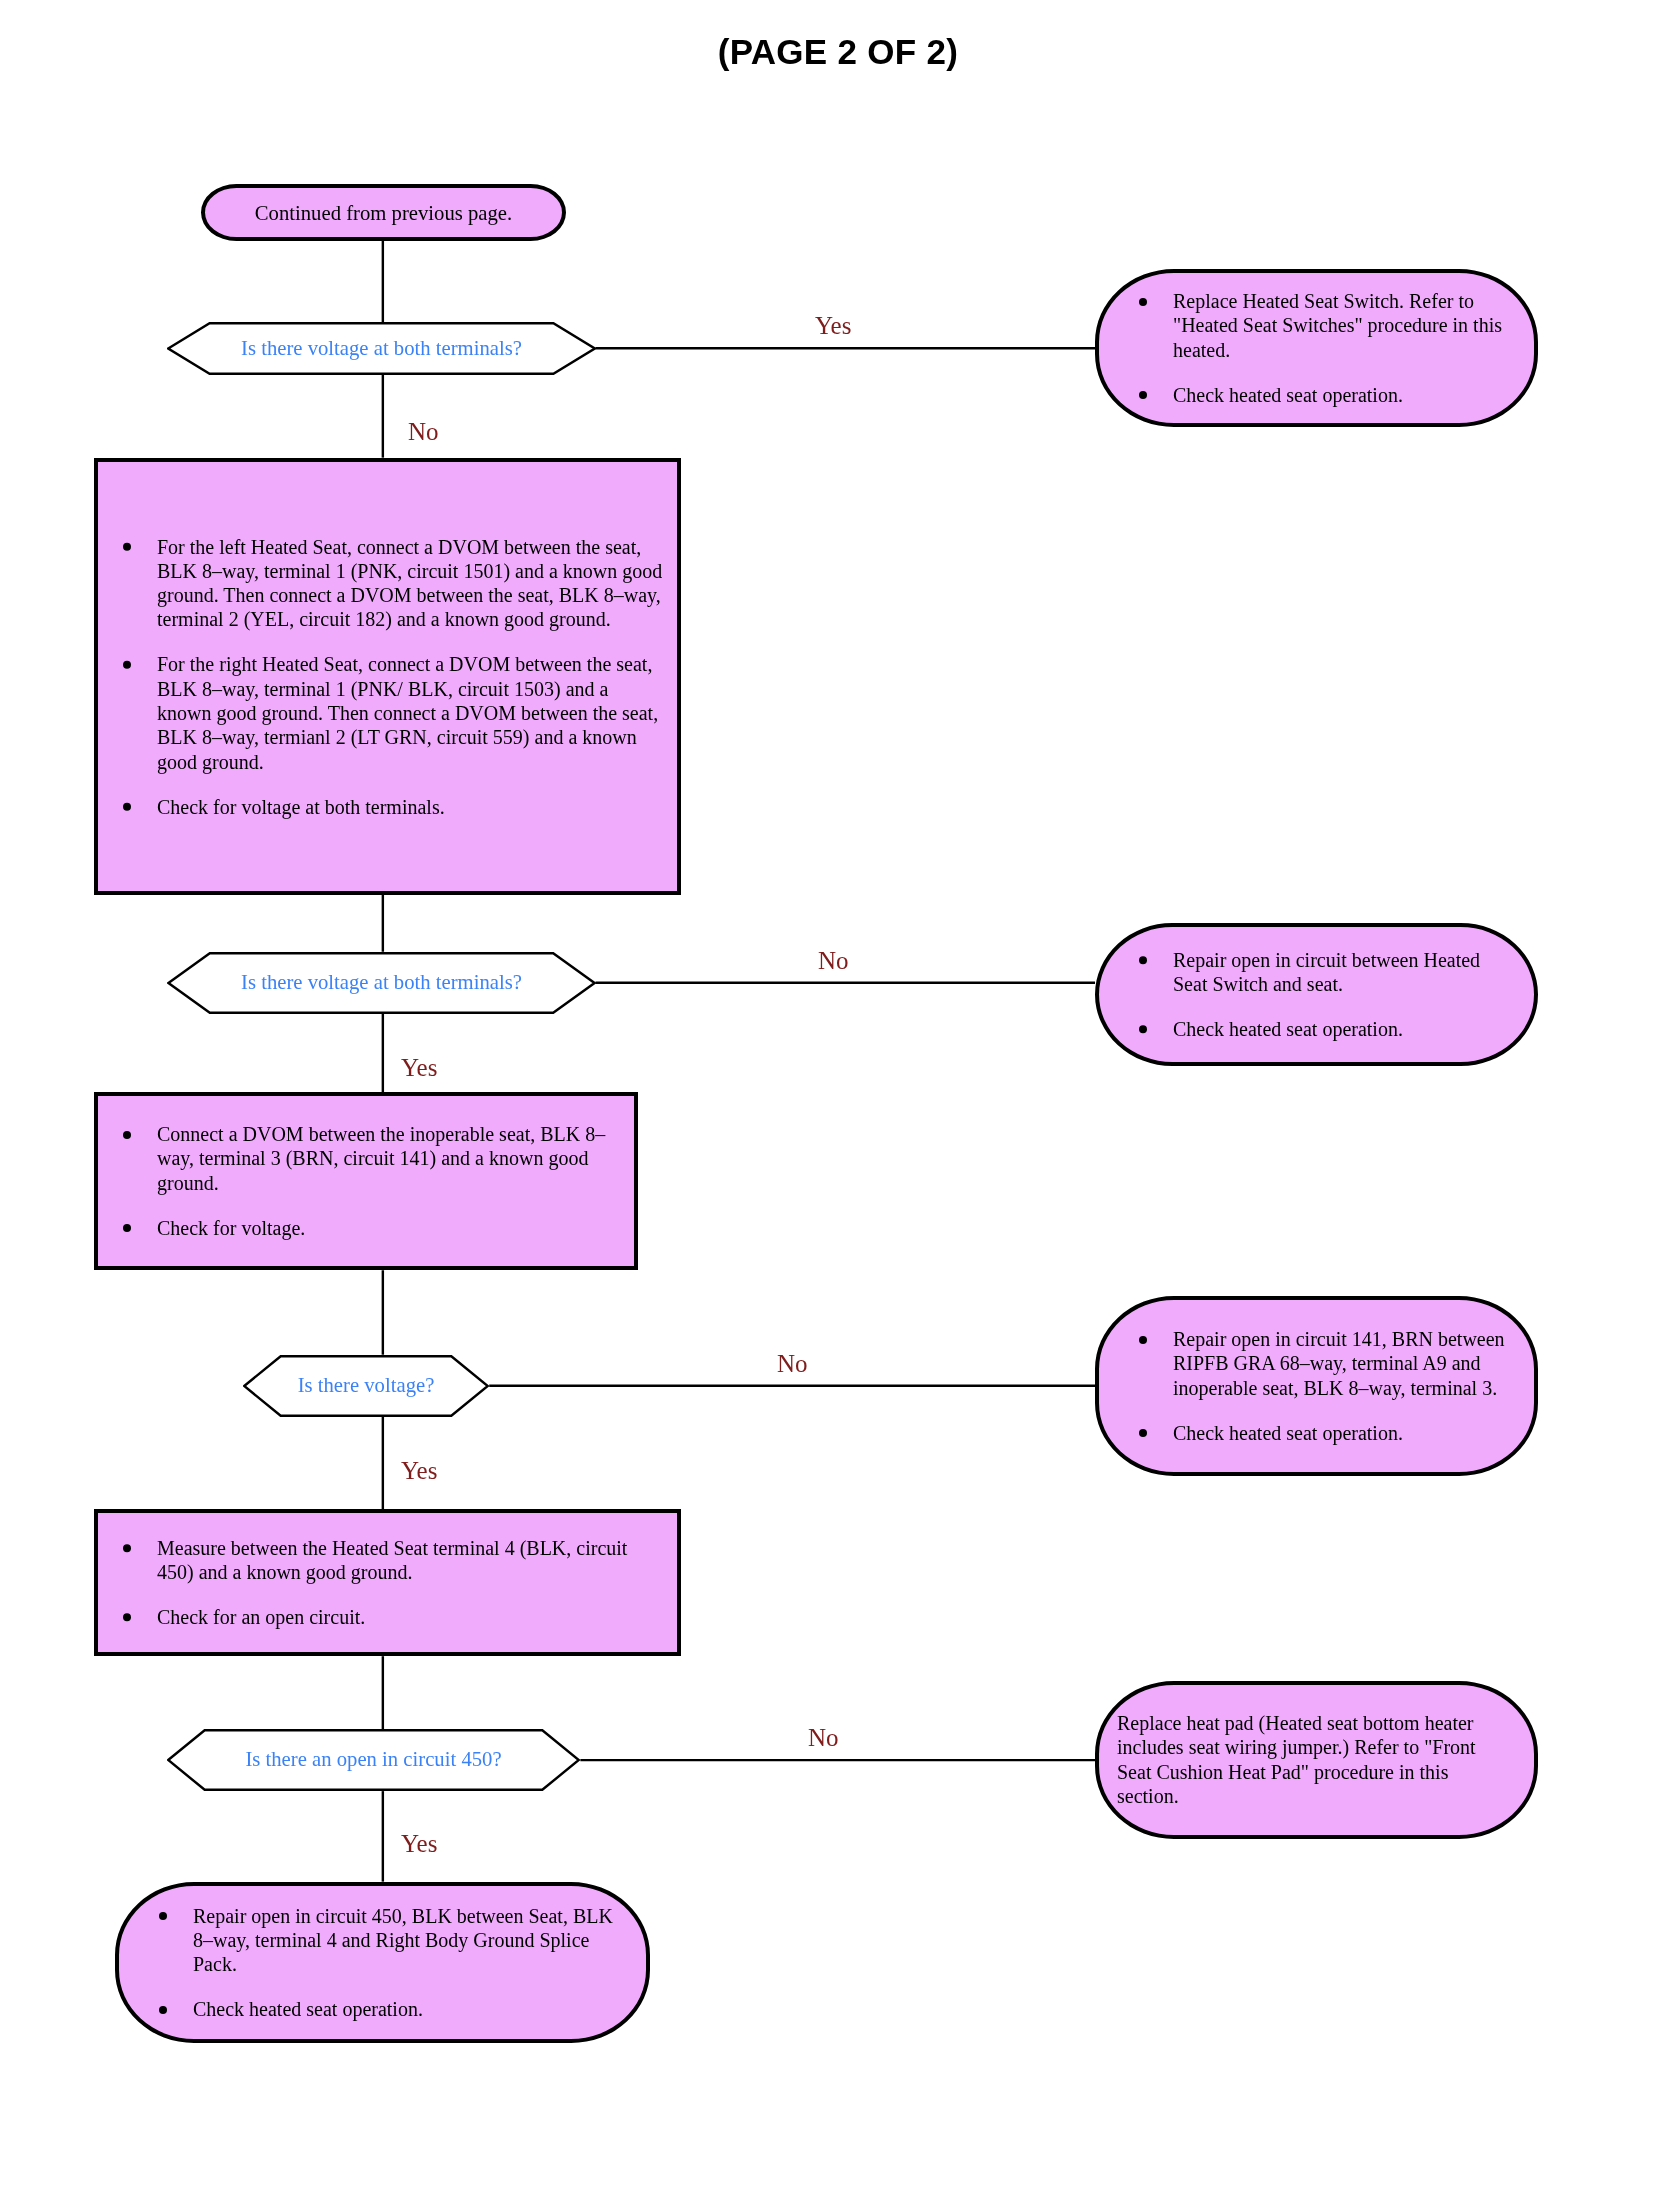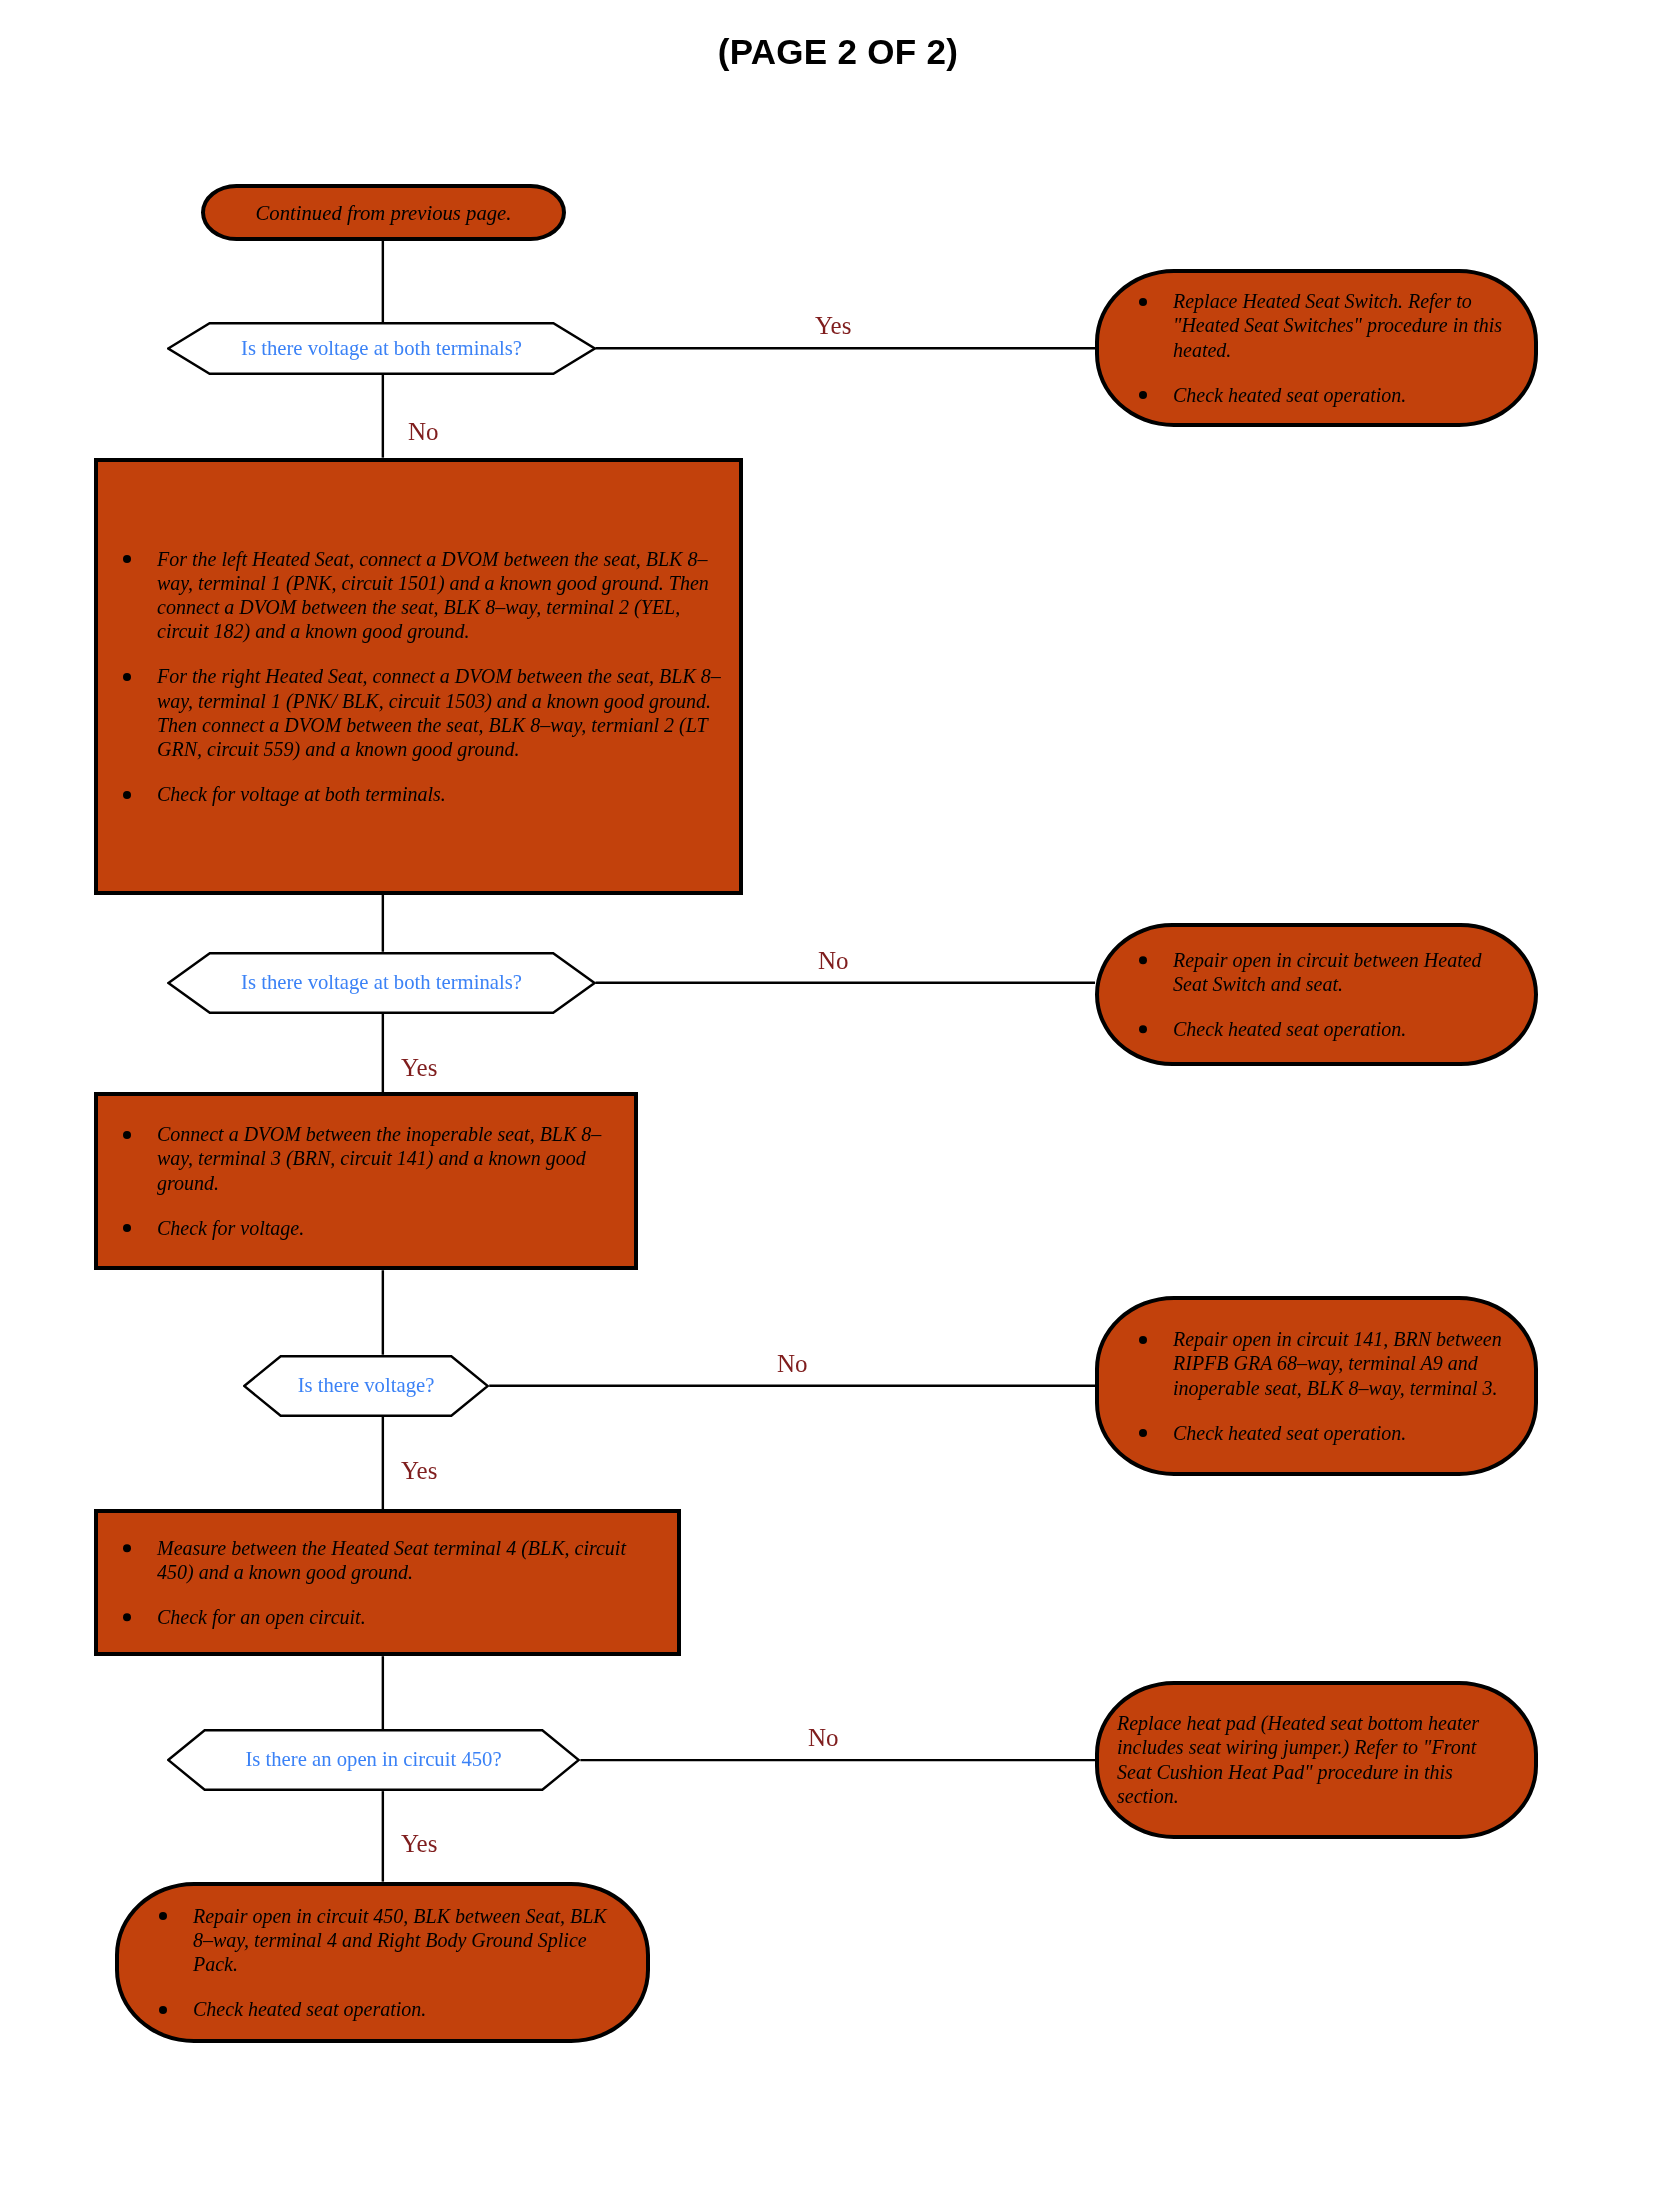--- a/index.html
+++ b/index.html
@@ -39,22 +39,21 @@
     width: 1676px;
     height: 2205px;
     pointer-events: none;
   }
   #wires line { stroke: #000000; stroke-width: 4; }
 
   
   .node {
     position: absolute;
     box-sizing: border-box;
-    background: #c2410c;
-    font-style: italic;
+    background: #f0abfc;
   }
 
   
   .pill {
     border: 4.3px solid #000000;
     border-radius: 79px / 73px;
   }
 
   
   .rect {
@@ -191,21 +190,21 @@
           <span>Replace Heated Seat Switch. Refer to "Heated Seat Switches" procedure in this heated.</span>
         </li>
         <li>
           <span class="dot"></span>
           <span>Check heated seat operation.</span>
         </li>
       </ul>
     </div>
   </div>
 
-  <div class="node rect" style="left:94px; top:458px; width:649px; height:437px;">
+  <div class="node rect" style="left:94px; top:458px; width:587px; height:437px;">
     <div class="pad rect-pad">
       <ul class="bullets body-text">
         <li>
           <span class="dot"></span>
           <span>For the left Heated Seat, connect a DVOM between the seat, BLK 8–way, terminal 1 (PNK, circuit 1501) and a known good ground. Then connect a DVOM between the seat, BLK 8–way, terminal 2 (YEL, circuit 182) and a known good ground.</span>
         </li>
         <li>
           <span class="dot"></span>
           <span>For the right Heated Seat, connect a DVOM between the seat, BLK 8–way, terminal 1 (PNK/ BLK, circuit 1503) and a known good ground. Then connect a DVOM between the seat, BLK 8–way, termianl 2 (LT GRN, circuit 559) and a known good ground.</span>
         </li>

